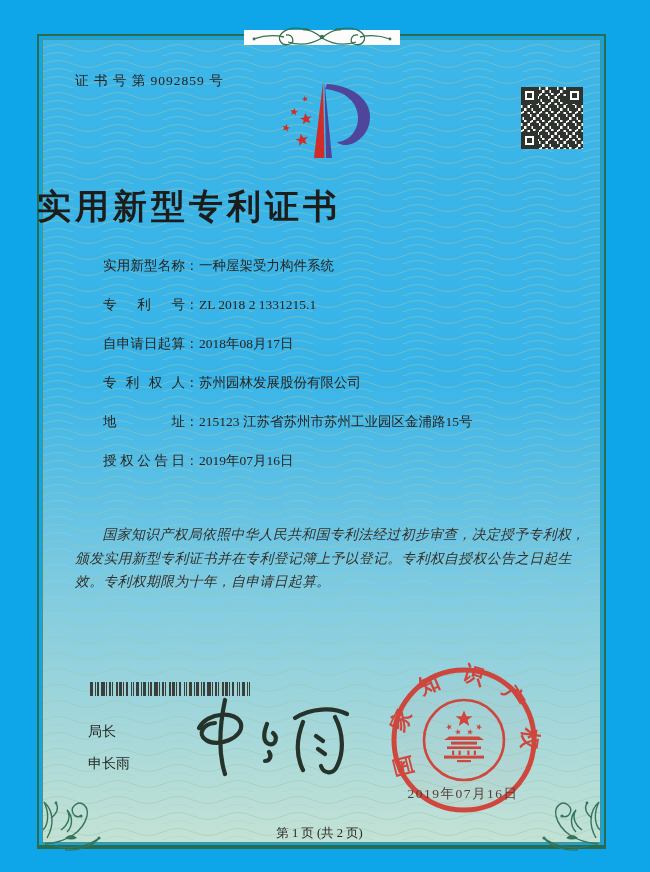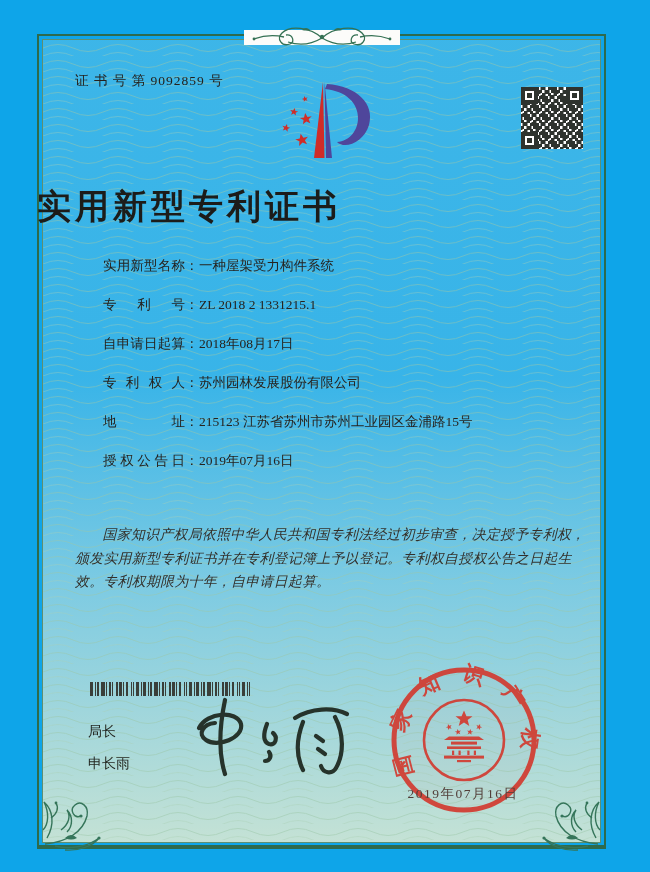--- a/index.html
+++ b/index.html
@@ -226,14 +226,15 @@
       <rect x="-12" y="10.6" width="2.2" height="4.4"></rect>
       <rect x="-5.5" y="10.6" width="2.2" height="4.4"></rect>
       <rect x="3.3" y="10.6" width="2.2" height="4.4"></rect>
       <rect x="9.8" y="10.6" width="2.2" height="4.4"></rect>
       <rect x="-20" y="15.6" width="40" height="3"></rect>
       <rect x="-7" y="20" width="14" height="2.2"></rect>
     </g>
     <text x="-1" y="58" text-anchor="middle" font-size="13.5" letter-spacing="1.5" fill="#4a322c" font-family="Liberation Serif, serif">2019年07月16日</text>
   </svg>
 
+  <div class="footer">第 1 页 (共 2 页)</div>
 
 </div>
 
 </body></html>

